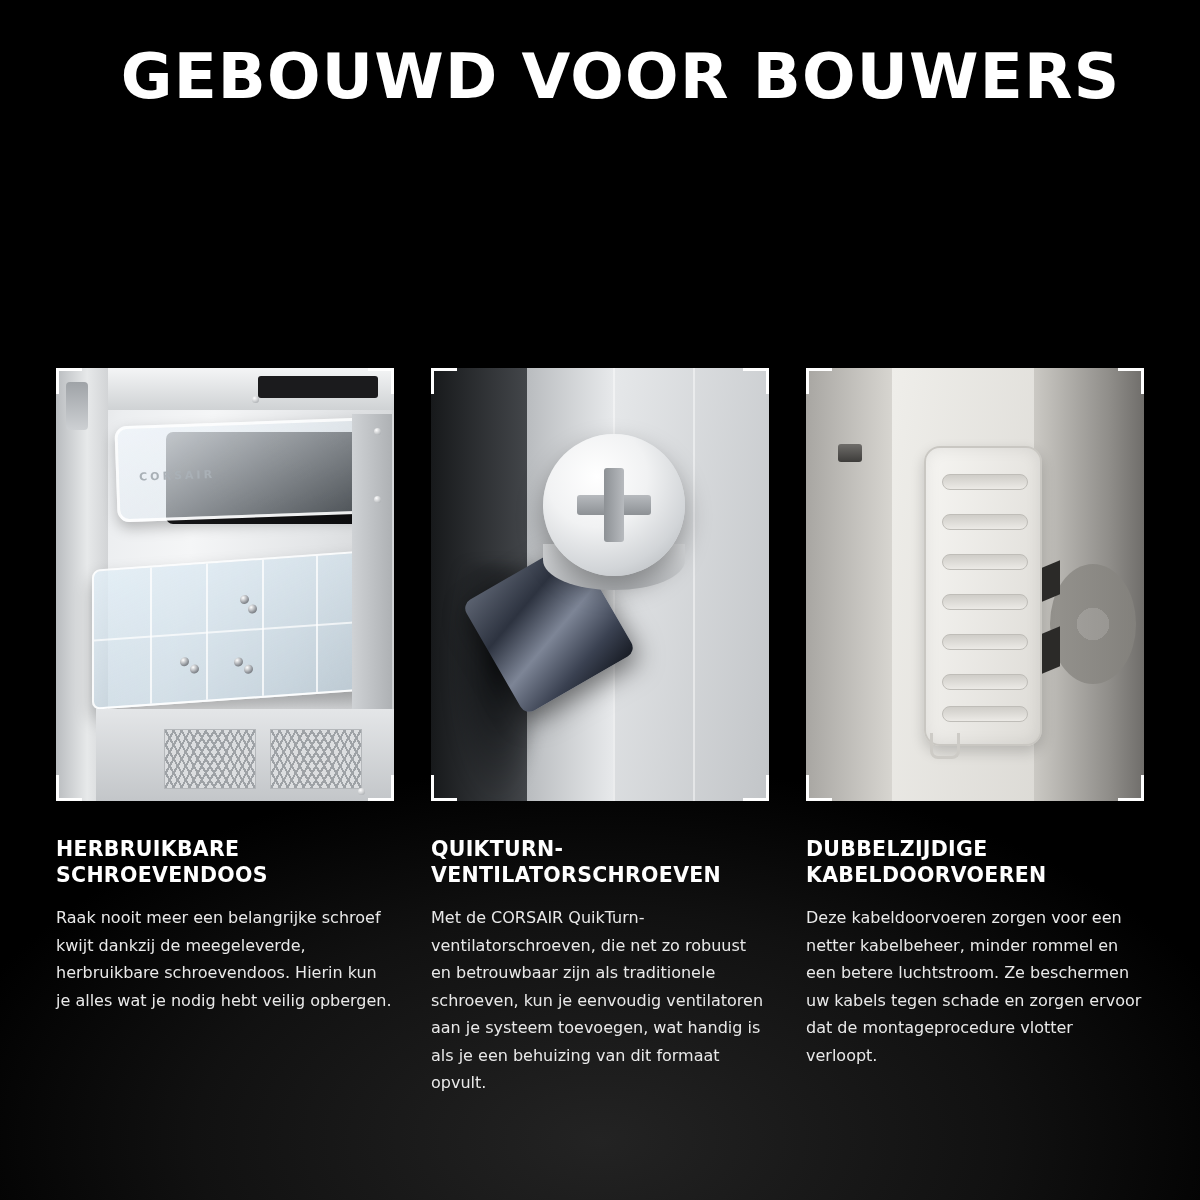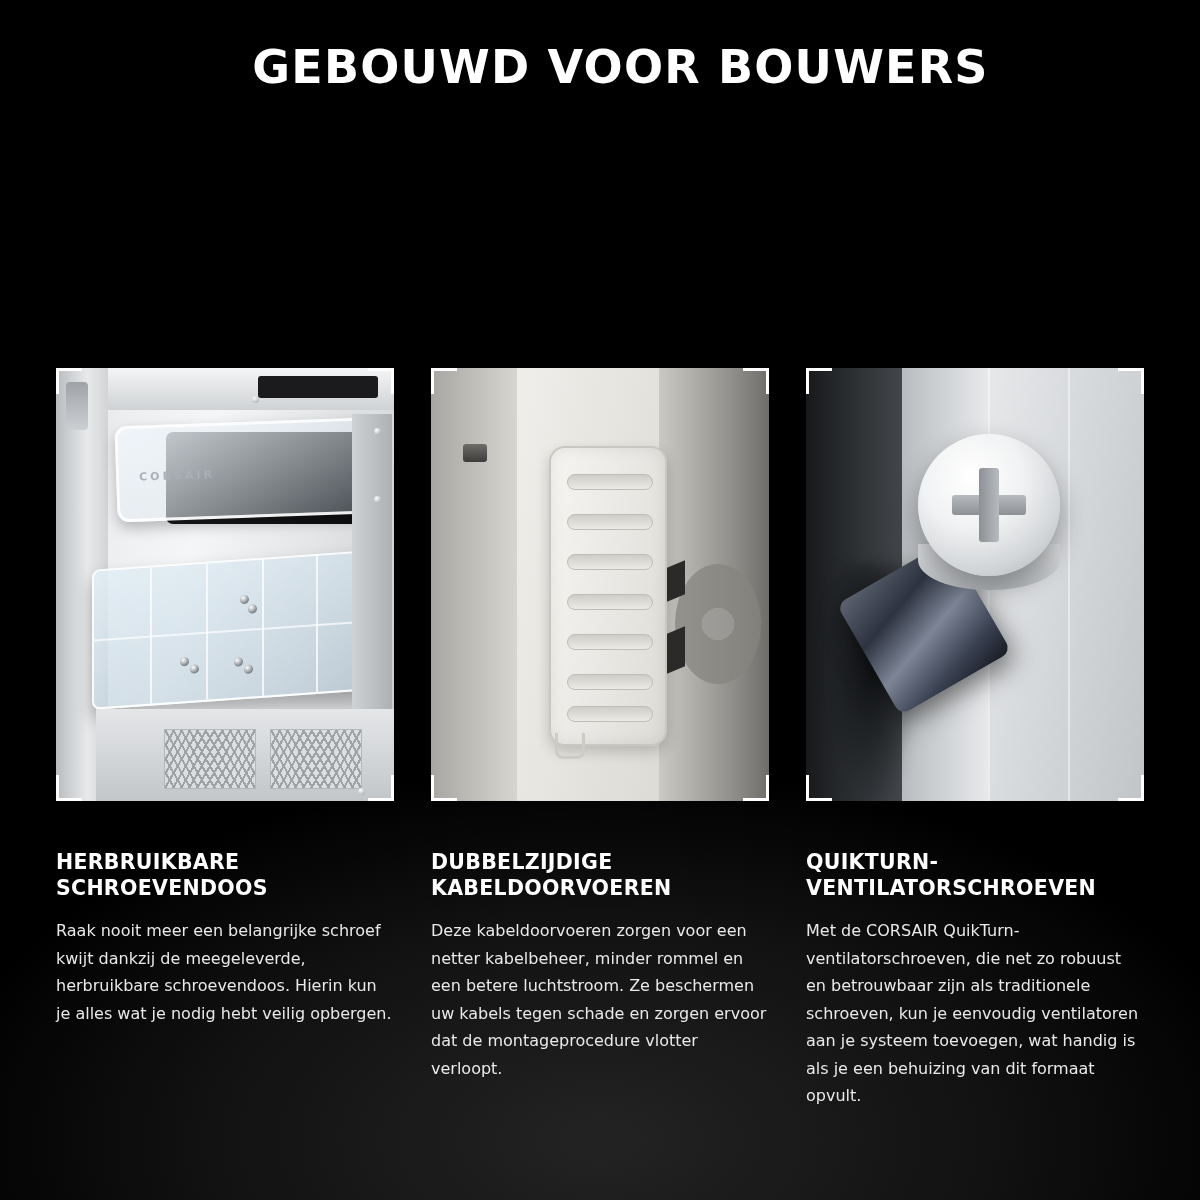--- a/index.html
+++ b/index.html
@@ -16,21 +16,21 @@
       radial-gradient(ellipse 900px 500px at 50% 95%, #232323 0%, #111 45%, #000 75%),
       linear-gradient(180deg, #000 0%, #050505 40%, #121212 75%, #1c1c1c 100%);
     overflow: hidden;
   }
   .header {
     padding-top: 44px;
     text-align: center;
   }
   .headline {
     color: #fff;
-    font-size: 46px;
+    font-size: 63px;
     line-height: 1.04;
     font-weight: 700;
     letter-spacing: 1.2px;
     font-family: "DejaVu Sans", sans-serif;
     margin-left: 41px;
   }
   .subhead {
     margin: 22px auto 0;
     width: 1010px;
     color: #f2f2f2;
@@ -67,21 +67,21 @@
     border-style: solid;
     border-width: 0;
     z-index: 5;
   }
   .bracket.tl { top: 0; left: 0; border-top-width: 3px; border-left-width: 3px; }
   .bracket.tr { top: 0; right: 0; border-top-width: 3px; border-right-width: 3px; }
   .bracket.bl { bottom: 0; left: 0; border-bottom-width: 3px; border-left-width: 3px; }
   .bracket.br { bottom: 0; right: 0; border-bottom-width: 3px; border-right-width: 3px; }
 
   .card-title {
-    margin-top: 48px;
+    margin-top: 35px;
     color: #fff;
     font-size: 20.5px;
     font-weight: 700;
     line-height: 1.27;
     letter-spacing: .3px;
     white-space: pre-line;
   }
   .card-body {
     margin-top: 16px;
     color: #e9e9e9;
@@ -316,20 +316,46 @@
         <span class="bracket bl"></span>
         <span class="bracket br"></span>
       </div>
       <h2 class="card-title">HERBRUIKBARE
 SCHROEVENDOOS</h2>
       <p class="card-body">Raak nooit meer een belangrijke schroef kwijt dankzij de meegeleverde, herbruikbare schroevendoos. Hierin kun je alles wat je nodig hebt veilig opbergen.</p>
     </div>
 
     <div class="card">
       <div class="imgwrap">
+        <div class="photo p3">
+          <div class="dark-left"></div>
+          <div class="pillar"></div>
+          <div class="panelbg"></div>
+          <div class="vline" style="left:182px"></div>
+          <div class="vline" style="left:262px"></div>
+          <div class="dark-blur"></div>
+          <div class="shaft"></div>
+          <div class="head-rim"></div>
+          <div class="head">
+            <span class="cross"></span>
+            <span class="cross b"></span>
+          </div>
+        </div>
+        <span class="bracket tl"></span>
+        <span class="bracket tr"></span>
+        <span class="bracket bl"></span>
+        <span class="bracket br"></span>
+      </div>
+      <h2 class="card-title">QUIKTURN-
+VENTILATORSCHROEVEN</h2>
+      <p class="card-body">Met de CORSAIR QuikTurn-ventilatorschroeven, die net zo robuust en betrouwbaar zijn als traditionele schroeven, kun je eenvoudig ventilatoren aan je systeem toevoegen, wat handig is als je een behuizing van dit formaat opvult.</p>
+    </div>
+
+    <div class="card">
+      <div class="imgwrap">
         <div class="photo p2">
           <div class="leftwall"></div>
           <div class="panel"></div>
           <div class="rightwall"></div>
           <div class="circle-vent"></div>
           <div class="bolt"></div>
           <div class="rubber">
             <div class="zig">
               <span style="top:0px"></span>
               <span style="top:40px"></span>
@@ -347,40 +373,14 @@
         <span class="bracket tl"></span>
         <span class="bracket tr"></span>
         <span class="bracket bl"></span>
         <span class="bracket br"></span>
       </div>
       <h2 class="card-title">DUBBELZIJDIGE
 KABELDOORVOEREN</h2>
       <p class="card-body">Deze kabeldoorvoeren zorgen voor een netter kabelbeheer, minder rommel en een betere luchtstroom. Ze beschermen uw kabels tegen schade en zorgen ervoor dat de montageprocedure vlotter verloopt.</p>
     </div>
 
-    <div class="card">
-      <div class="imgwrap">
-        <div class="photo p3">
-          <div class="dark-left"></div>
-          <div class="pillar"></div>
-          <div class="panelbg"></div>
-          <div class="vline" style="left:182px"></div>
-          <div class="vline" style="left:262px"></div>
-          <div class="dark-blur"></div>
-          <div class="shaft"></div>
-          <div class="head-rim"></div>
-          <div class="head">
-            <span class="cross"></span>
-            <span class="cross b"></span>
-          </div>
-        </div>
-        <span class="bracket tl"></span>
-        <span class="bracket tr"></span>
-        <span class="bracket bl"></span>
-        <span class="bracket br"></span>
-      </div>
-      <h2 class="card-title">QUIKTURN-
-VENTILATORSCHROEVEN</h2>
-      <p class="card-body">Met de CORSAIR QuikTurn-ventilatorschroeven, die net zo robuust en betrouwbaar zijn als traditionele schroeven, kun je eenvoudig ventilatoren aan je systeem toevoegen, wat handig is als je een behuizing van dit formaat opvult.</p>
-    </div>
-
   </div>
 </div>
 
 </body></html>

